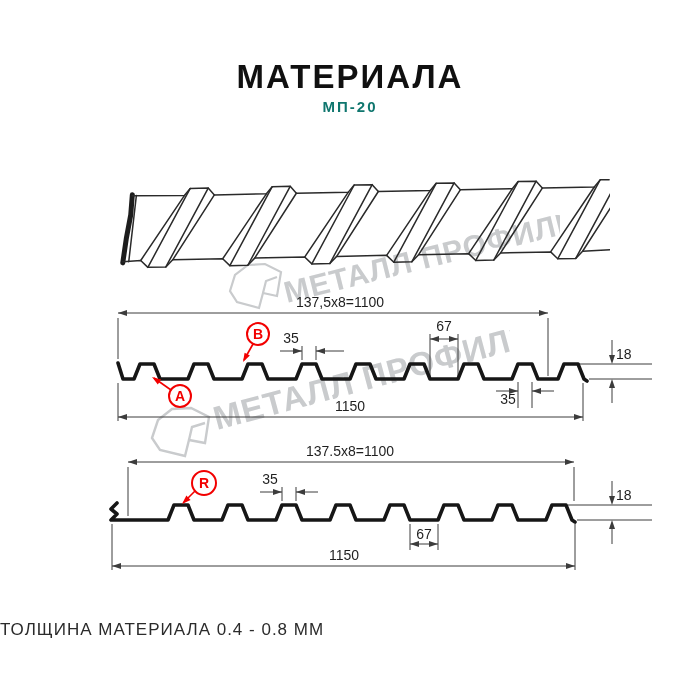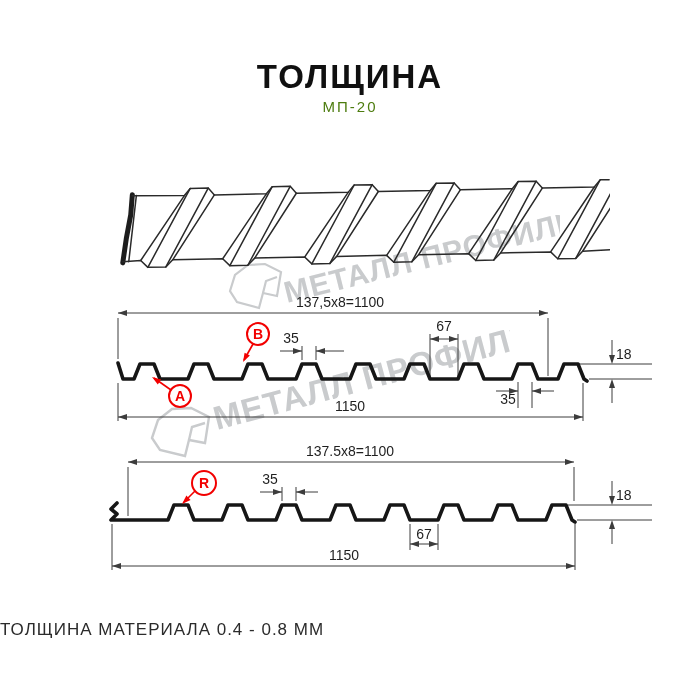--- a/index.html
+++ b/index.html
@@ -8,21 +8,21 @@
     font-family:"Liberation Sans","DejaVu Sans",sans-serif;
     -webkit-font-smoothing:antialiased;
   }
   .abs{position:absolute;}
   .title{
     left:0;right:0;top:58px;text-align:center;
     font-size:33px;font-weight:800;letter-spacing:2px;color:#101010;
   }
   .subtitle{
     left:0;right:0;top:98px;text-align:center;
-    font-size:15px;font-weight:400;letter-spacing:2px;color:#4d7c0f;
+    font-size:15px;font-weight:700;letter-spacing:2px;color:#0f766e;
   }
   .footer-note{
     left:0;right:0;top:620px;text-align:left;
     font-size:17px;font-weight:500;letter-spacing:1px;color:#2b2b2b;
   }
   svg{display:block;}
   .wm{z-index:1;}
   .draw{z-index:2;}
   svg text.dim{
     font-family:"Liberation Sans","DejaVu Sans",sans-serif;
@@ -33,21 +33,21 @@
     font-size:14px;font-weight:bold;fill:#f20000;
   }
   svg text.wm-text{
     font-family:"Liberation Sans","DejaVu Sans",sans-serif;
     font-weight:bold;
   }
 </style>
 </head>
 <body>
 
-<div class="abs title">ТОЛЩИНА</div>
+<div class="abs title">МАТЕРИАЛА</div>
 <div class="abs subtitle">МП-20</div>
 
 <svg class="abs wm" style="left:210px;top:215px;" width="350" height="110" viewBox="0 0 350 110">
   <g stroke="#c9cbcd" stroke-width="2.2" fill="none">
     <path d="M 20,76 L 25,60 L 38,50 L 55,49 L 71,57 L 67,81 L 53,78 L 49,93 L 27,87 Z"></path>
     <path d="M 53,78 L 56,66 L 67,62"></path>
   </g>
   <text class="wm-text" x="77" y="88" transform="rotate(-14 77 88)" font-size="30" letter-spacing="1" fill="#c9cbcd">МЕТАЛЛ ПРОФИЛЬ</text>
 </svg>
 

